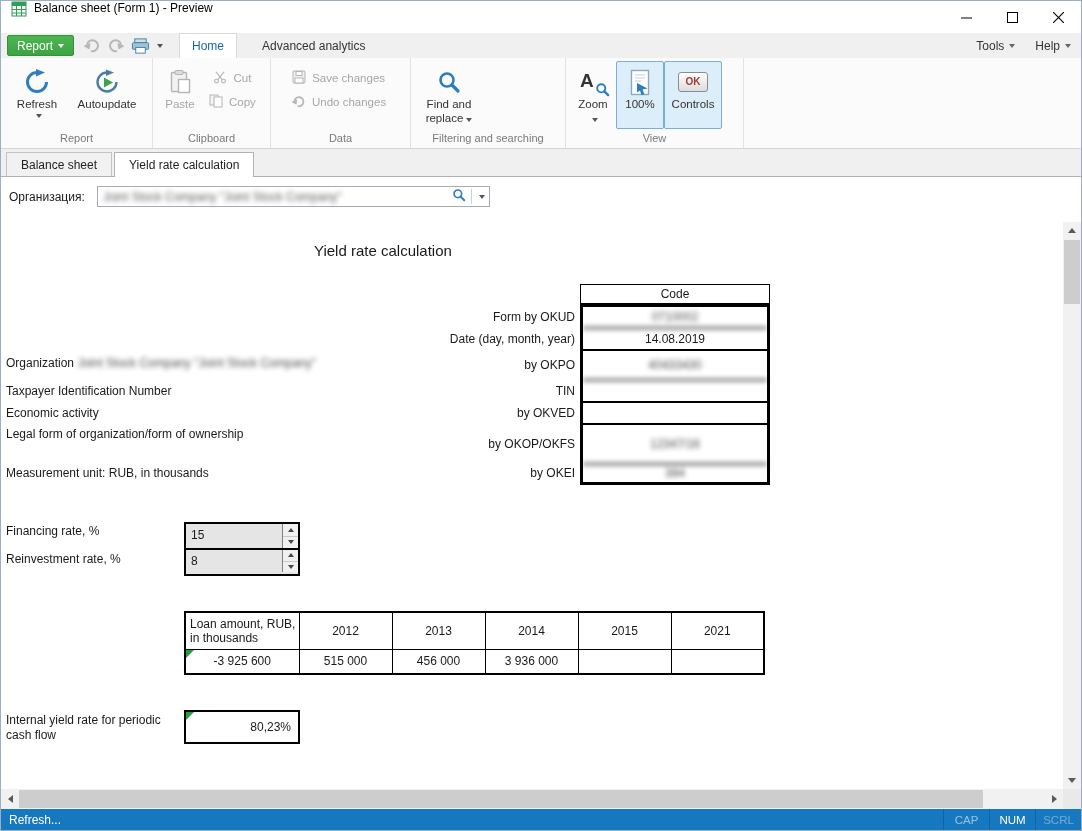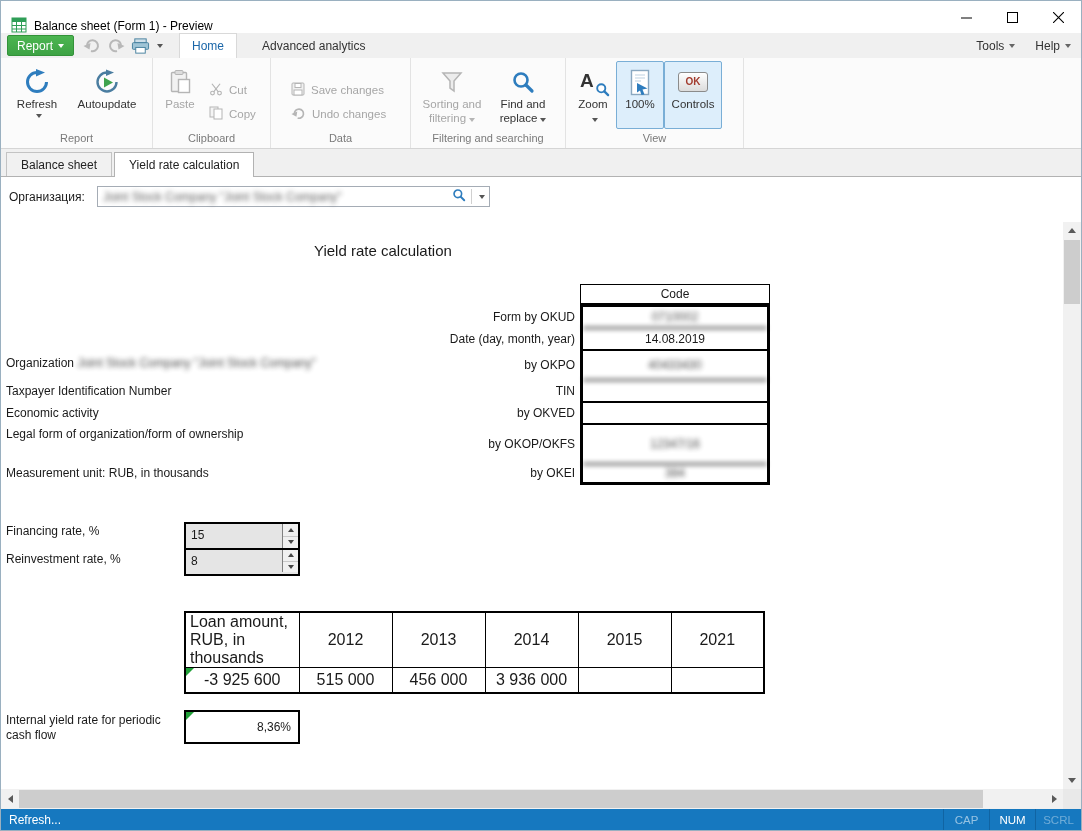--- a/index.html
+++ b/index.html
@@ -2,21 +2,21 @@
 <html><head>
 <meta charset="utf-8">
 <style>
   * { box-sizing: border-box; margin: 0; padding: 0; }
   html, body { width: 1082px; height: 831px; overflow: hidden; }
   body { font-family: "Liberation Sans", "DejaVu Sans", sans-serif; font-size: 12px; color: #1a1a1a; background: #fff; }
 
   .window { width: 1082px; height: 831px; display: flex; flex-direction: column; border: 1px solid #9ab0c0; }
 
   
-  .titlebar { height: 32px; background: #fff; display: flex; align-items: flex-end; padding-left: 10px; flex: 0 0 auto; }
+  .titlebar { height: 32px; background: #fff; display: flex; align-items: flex-start; padding-left: 10px; flex: 0 0 auto; }
   .app-icon { width: 16px; height: 16px; margin-right: 7px; display: inline-flex; }
   .win-title { font-size: 12px; color: #000; }
   .win-controls { margin-left: auto; display: flex; height: 100%; }
   .win-btn { width: 46px; height: 100%; display: flex; align-items: center; justify-content: center; cursor: default; }
 
   
   .menubar { height: 25px; background: #f0f0f0; display: flex; align-items: stretch; flex: 0 0 auto; }
   .report-btn { margin: 2px 6px 2px 6px; height: 21px; background: linear-gradient(#4cb551, #3da344); border: 1px solid #339239; border-radius: 2px; color: #fff; font-size: 12px; padding: 0 9px; display: flex; align-items: center; align-self: center; font-family: inherit; }
   .qbtn { width: 24px; display: flex; align-items: center; justify-content: center; align-self: stretch; }
   .qbtn.print { width: 38px; gap: 2px; }
@@ -35,21 +35,21 @@
   .rgroup-label { text-align: center; font-size: 11px; color: #7a7a7a; padding: 1px 0 4px; }
   .rbtn { display: flex; flex-direction: column; align-items: center; padding: 4px 4px 2px; height: 68px; border: 1px solid transparent; border-radius: 2px; font-size: 11.5px; color: #333; text-align: center; line-height: 1.18; }
   .rbtn .ricon { height: 32px; display: flex; align-items: center; justify-content: center; }
   .rbtn.disabled { color: #a6a6a6; }
   .rbtn.selected { background: #ddeefb; border-color: #79aed6; }
   .rbtn .cdn { border-top-color: #555; margin-left: 3px; }
   .rbtn.disabled .cdn { border-top-color: #b5b5b5; }
   .caret-under { margin-top: 2px; }
   .sbtn { display: flex; align-items: center; gap: 6px; font-size: 11.5px; height: 22px; padding: 0 6px; color: #333; }
   .sbtn.disabled { color: #a6a6a6; }
-  .scol { display: flex; flex-direction: column; margin-top: 18px; gap: 2px; }
+  .scol { display: flex; flex-direction: column; margin-top: 6px; gap: 2px; align-items: center; }
   .zoom-ico { position: relative; width: 26px; height: 28px; }
   .zoom-ico .letter { font-size: 19px; font-weight: bold; color: #333; line-height: 26px; display: block; text-align: left; }
   .zoom-ico svg { position: absolute; right: -4px; bottom: -1px; }
   .ok-ico { width: 30px; height: 20px; border: 1px solid #8b8b8b; border-radius: 3px; background: linear-gradient(#ffffff, #dcdcdc); display: flex; align-items: center; justify-content: center; font-size: 10px; font-weight: bold; color: #a23b2e; box-shadow: inset 0 1px 0 #fff; }
 
   
   .doc-tabs { height: 28px; background: #f0f0f0; border-bottom: 1px solid #b2b2b2; display: flex; align-items: flex-end; padding-left: 5px; flex: 0 0 auto; }
   .dtab { height: 24px; padding: 0 14px; display: flex; align-items: center; font-size: 12px; background: #f1f1f1; border: 1px solid #c3c3c3; border-bottom: none; margin-right: 2px; color: #222; }
   .dtab.active { background: #fff; border-color: #b2b2b2; margin-bottom: -1px; height: 25px; }
 
@@ -87,21 +87,21 @@
   .rate-row + .rate-row { border-top: 2px solid #000; }
   .rate-val { flex: 1; padding-left: 5px; line-height: 23px; }
   .spin { width: 16px; border-left: 1px solid #808080; display: flex; flex-direction: column; background: #f0f0f0; }
   .spin-btn { flex: 1; display: flex; align-items: center; justify-content: center; }
   .spin-btn + .spin-btn { border-top: 1px solid #c9c9c9; }
   .tri-up { width: 0; height: 0; border-left: 3px solid transparent; border-right: 3px solid transparent; border-bottom: 4px solid #444; }
   .tri-dn { width: 0; height: 0; border-left: 3px solid transparent; border-right: 3px solid transparent; border-top: 4px solid #444; }
 
   
   .loan { left: 183px; top: 395px; border-collapse: collapse; }
-  .loan td { border: 1px solid #000; font-size: 16px; font-weight: normal; }
+  .loan td { border: 1px solid #000; font-size: 12px; font-weight: normal; }
   .loan { border: 2px solid #000; }
   .loan .hrow td { height: 37px; text-align: center; vertical-align: middle; }
   .loan .hrow td:first-child { text-align: left; padding-left: 4px; }
   .loan .drow td { height: 25px; text-align: center; }
   .c0 { width: 114px; } .cy { width: 93px; }
   .gcell { position: relative; }
   .gcell::before { content: ""; position: absolute; top: 0; left: 0; border-top: 8px solid #21a038; border-right: 8px solid transparent; }
 
   
   .irr-label { left: 5px; top: 497px; width: 172px; line-height: 1.25; }
@@ -286,28 +286,20 @@
                 </svg></span>
             <span>Undo changes</span>
           </div>
         </div>
       </div>
       <div class="rgroup-label">Data</div>
     </div>
 
     <div class="rgroup" style="width:155px">
       <div class="rgroup-buttons">
-        <div class="rbtn disabled" style="width:74px">
-          <span class="ricon">
-            <svg width="22" height="24" viewBox="0 0 22 24">
-                <path d="M2 3 H20 L13 11 V21 L9 18 V11 Z" fill="#ececec" stroke="#b5b5b5" stroke-width="1.5"></path>
-              </svg>
-          </span>
-          <span><span>Sorting and filtering</span><span class="cdn"></span></span>
-        </div>
         <div class="rbtn" style="width:68px">
           <span class="ricon">
             <svg width="24" height="24" viewBox="0 0 24 24">
                 <circle cx="10" cy="10" r="6.5" fill="none" stroke="#2e7dbe" stroke-width="2.6"></circle>
                 <line x1="15" y1="15" x2="21" y2="21" stroke="#2e7dbe" stroke-width="3.2" stroke-linecap="round"></line>
               </svg>
           </span>
           <span><span>Find and replace</span><span class="cdn"></span></span>
         </div>
       </div>
@@ -451,21 +443,21 @@
           <td class="cy">515 000</td>
           <td class="cy">456 000</td>
           <td class="cy">3 936 000</td>
           <td class="cy"></td>
           <td class="cy"></td>
         </tr>
       </tbody>
     </table>
 
     <div class="abs irr-label">Internal yield rate for periodic cash flow</div>
-    <div class="irr-box gcell">8,36%</div>
+    <div class="irr-box gcell">80,23%</div>
 
     <div class="v-scroll">
       <div class="vs-btn">
           <span class="tri-s-up"></span>
         </div>
       <div class="vs-thumb"></div>
       <div class="vs-btn bottom">
           <span class="tri-s-dn"></span>
         </div>
     </div>

